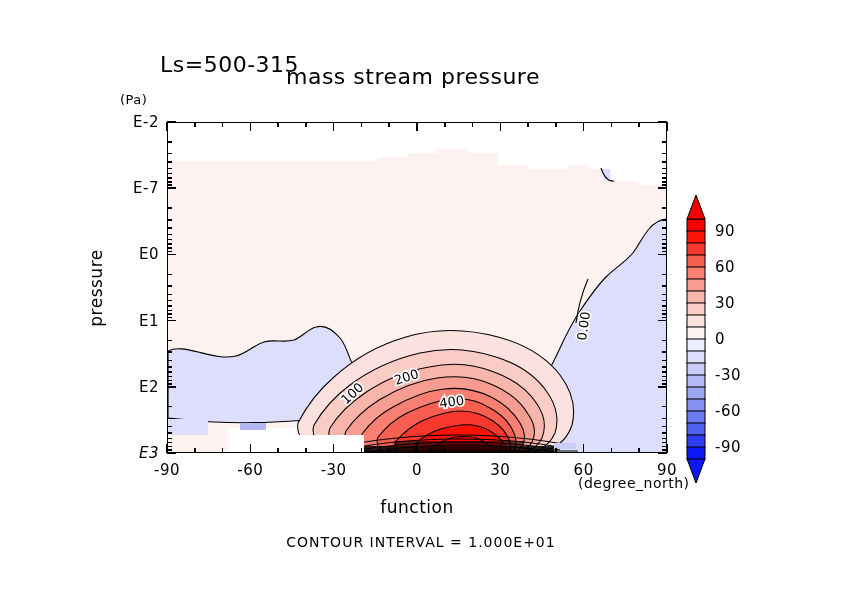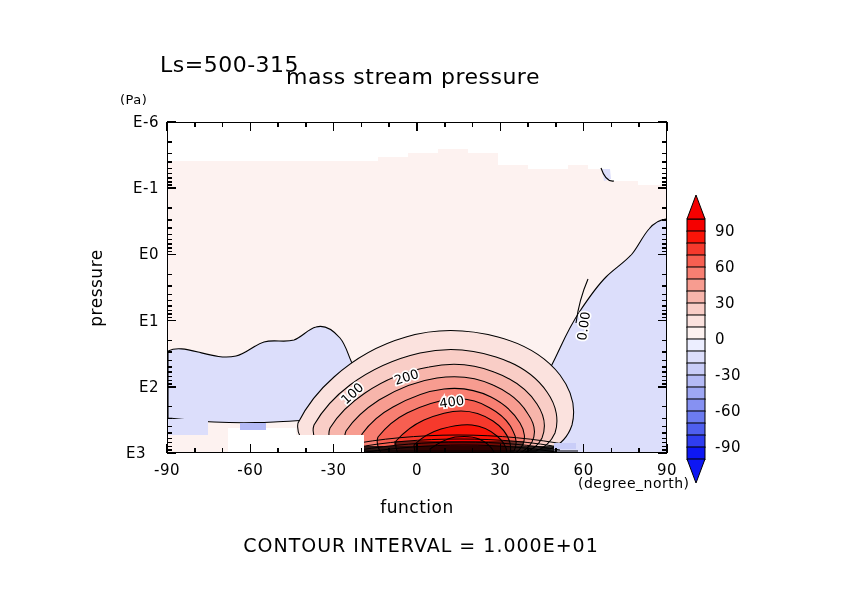--- a/index.html
+++ b/index.html
@@ -29,21 +29,21 @@
   #xaxis-unit{left:578px;top:475px;font-size:14px;letter-spacing:.5px;}
   #yaxis-title{left:96px;top:288px;font-size:17px;letter-spacing:.5px;
                transform:translate(-50%,-50%) rotate(-90deg);transform-origin:center center;white-space:nowrap;}
 
   
   #cbar{left:683px;top:193px;width:26px;height:292px;}
   #cbar-svg{position:absolute;left:0;top:0;}
   .cbar-lab{position:absolute;font-size:15px;letter-spacing:.5px;left:32px;transform:translateY(-50%);}
 
   
-  #contour-note{left:421px;top:534px;font-size:19px;letter-spacing:1px;transform:translateX(-50%);white-space:nowrap;}
+  #contour-note{left:421px;top:534px;font-size:14px;letter-spacing:1px;transform:translateX(-50%);white-space:nowrap;}
 </style>
 </head>
 <body>
 
 <div class="abs" id="title-ls">Ls=500-315</div>
 <div class="abs" id="title-main">mass stream pressure</div>
 <div class="abs" id="unit-pa">(Pa)</div>
 
 <div class="abs" id="plot-frame">
   <div id="plot-clip">
@@ -184,36 +184,36 @@
     <div class="tick" style="left: 527.361px; top: 448px; width: 1.5px; height: 5px; position: absolute; background: rgb(0, 0, 0);"></div>
     <div class="tick" style="left: 527.361px; top: 122px; width: 1.5px; height: 5px; position: absolute; background: rgb(0, 0, 0);"></div>
     <div class="tick" style="left: 555.139px; top: 448px; width: 1.5px; height: 5px; position: absolute; background: rgb(0, 0, 0);"></div>
     <div class="tick" style="left: 555.139px; top: 122px; width: 1.5px; height: 5px; position: absolute; background: rgb(0, 0, 0);"></div>
     <div class="tick" style="left: 610.694px; top: 448px; width: 1.5px; height: 5px; position: absolute; background: rgb(0, 0, 0);"></div>
     <div class="tick" style="left: 610.694px; top: 122px; width: 1.5px; height: 5px; position: absolute; background: rgb(0, 0, 0);"></div>
     <div class="tick" style="left: 638.472px; top: 448px; width: 1.5px; height: 5px; position: absolute; background: rgb(0, 0, 0);"></div>
     <div class="tick" style="left: 638.472px; top: 122px; width: 1.5px; height: 5px; position: absolute; background: rgb(0, 0, 0);"></div>
     <div class="tick" style="left: 167px; top: 121.25px; width: 9px; height: 1.5px; position: absolute; background: rgb(0, 0, 0);"></div>
     <div class="tick" style="left: 658px; top: 121.25px; width: 9px; height: 1.5px; position: absolute; background: rgb(0, 0, 0);"></div>
-    <div class="ylab" style="left: 115px; width: 44px; top: 122px; position: absolute;">E-6</div>
+    <div class="ylab" style="left: 115px; width: 44px; top: 122px; position: absolute;">E-2</div>
     <div class="tick" style="left: 167px; top: 187.45px; width: 9px; height: 1.5px; position: absolute; background: rgb(0, 0, 0);"></div>
     <div class="tick" style="left: 658px; top: 187.45px; width: 9px; height: 1.5px; position: absolute; background: rgb(0, 0, 0);"></div>
-    <div class="ylab" style="left: 115px; width: 44px; top: 188.2px; position: absolute;">E-1</div>
+    <div class="ylab" style="left: 115px; width: 44px; top: 188.2px; position: absolute;">E-7</div>
     <div class="tick" style="left: 167px; top: 253.65px; width: 9px; height: 1.5px; position: absolute; background: rgb(0, 0, 0);"></div>
     <div class="tick" style="left: 658px; top: 253.65px; width: 9px; height: 1.5px; position: absolute; background: rgb(0, 0, 0);"></div>
     <div class="ylab" style="left: 115px; width: 44px; top: 254.4px; position: absolute;">E0</div>
     <div class="tick" style="left: 167px; top: 319.85px; width: 9px; height: 1.5px; position: absolute; background: rgb(0, 0, 0);"></div>
     <div class="tick" style="left: 658px; top: 319.85px; width: 9px; height: 1.5px; position: absolute; background: rgb(0, 0, 0);"></div>
     <div class="ylab" style="left: 115px; width: 44px; top: 320.6px; position: absolute;">E1</div>
     <div class="tick" style="left: 167px; top: 386.05px; width: 9px; height: 1.5px; position: absolute; background: rgb(0, 0, 0);"></div>
     <div class="tick" style="left: 658px; top: 386.05px; width: 9px; height: 1.5px; position: absolute; background: rgb(0, 0, 0);"></div>
     <div class="ylab" style="left: 115px; width: 44px; top: 386.8px; position: absolute;">E2</div>
     <div class="tick" style="left: 167px; top: 452.25px; width: 9px; height: 1.5px; position: absolute; background: rgb(0, 0, 0);"></div>
     <div class="tick" style="left: 658px; top: 452.25px; width: 9px; height: 1.5px; position: absolute; background: rgb(0, 0, 0);"></div>
-    <div class="ylab" style="left: 102px; width: 44px; top: 453px; position: absolute;">E3</div>
+    <div class="ylab" style="left: 115px; width: 44px; top: 453px; position: absolute; font-style: italic;">E3</div>
     <div class="tick" style="left: 167px; top: 141.178px; width: 5px; height: 1.5px; position: absolute; background: rgb(0, 0, 0);"></div>
     <div class="tick" style="left: 662px; top: 141.178px; width: 5px; height: 1.5px; position: absolute; background: rgb(0, 0, 0);"></div>
     <div class="tick" style="left: 167px; top: 152.835px; width: 5px; height: 1.5px; position: absolute; background: rgb(0, 0, 0);"></div>
     <div class="tick" style="left: 662px; top: 152.835px; width: 5px; height: 1.5px; position: absolute; background: rgb(0, 0, 0);"></div>
     <div class="tick" style="left: 167px; top: 161.106px; width: 5px; height: 1.5px; position: absolute; background: rgb(0, 0, 0);"></div>
     <div class="tick" style="left: 662px; top: 161.106px; width: 5px; height: 1.5px; position: absolute; background: rgb(0, 0, 0);"></div>
     <div class="tick" style="left: 167px; top: 167.522px; width: 5px; height: 1.5px; position: absolute; background: rgb(0, 0, 0);"></div>
     <div class="tick" style="left: 662px; top: 167.522px; width: 5px; height: 1.5px; position: absolute; background: rgb(0, 0, 0);"></div>
     <div class="tick" style="left: 167px; top: 172.764px; width: 5px; height: 1.5px; position: absolute; background: rgb(0, 0, 0);"></div>
     <div class="tick" style="left: 662px; top: 172.764px; width: 5px; height: 1.5px; position: absolute; background: rgb(0, 0, 0);"></div>

